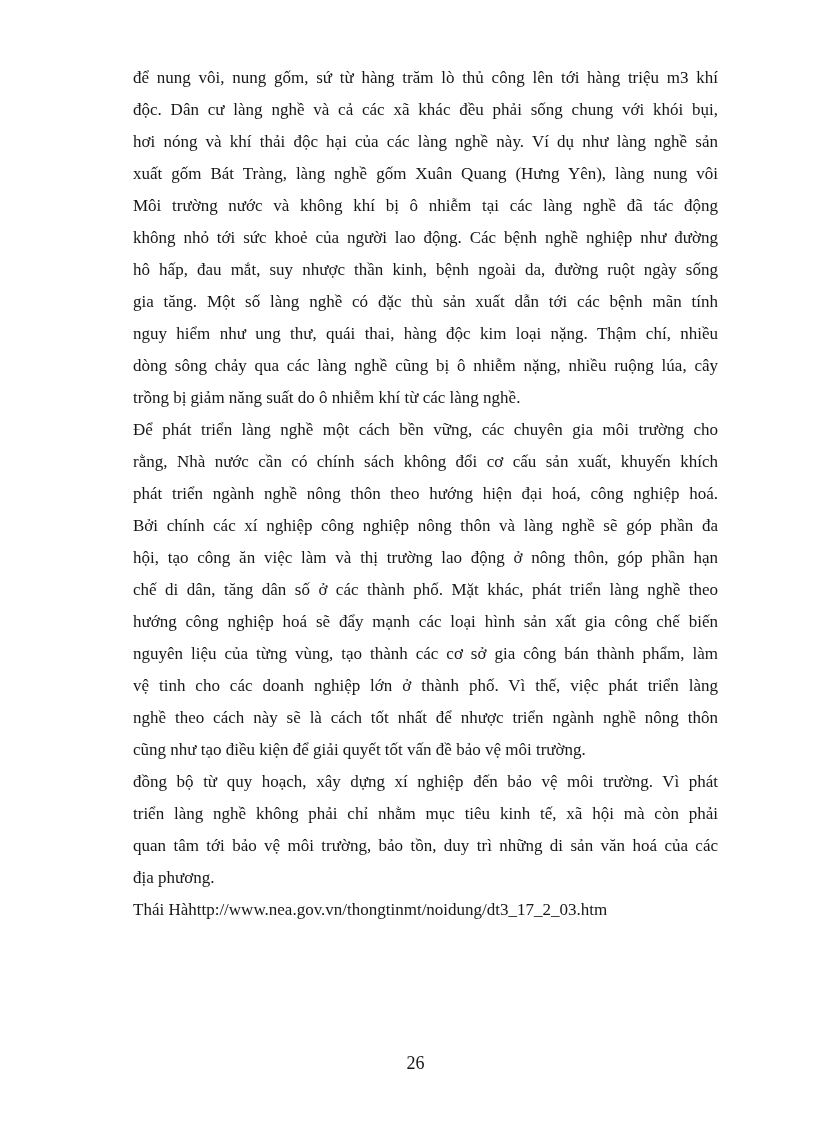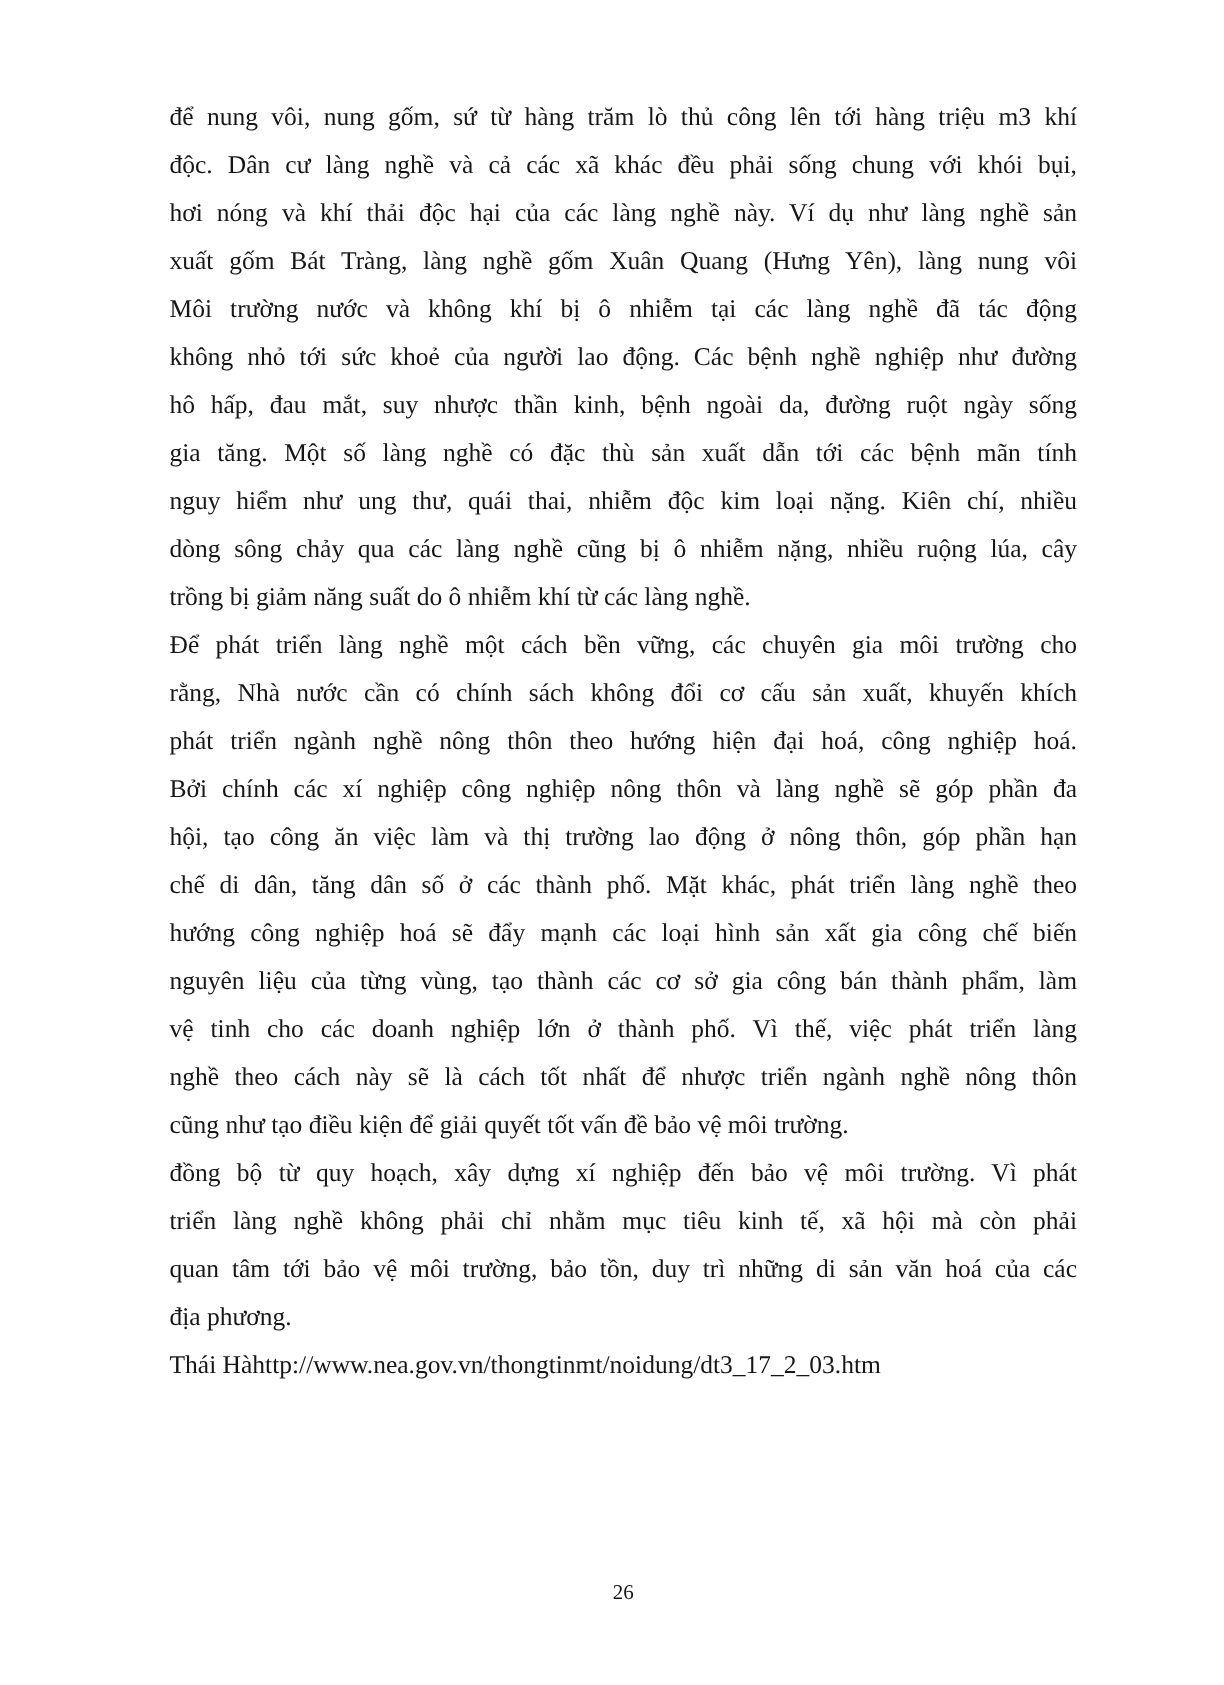--- a/index.html
+++ b/index.html
@@ -26,49 +26,50 @@
     top: 62px;
     width: 605px;
   }
   .line {
     font-size: 17px;
     line-height: 32px;
     text-align: justify;
     text-align-last: justify;
     white-space: normal;
     color: #161616;
+    margin-left: 20px;
   }
   .line.last {
     text-align-last: left;
   }
   .footer {
     position: absolute;
     left: 113px;
     top: 1052px;
     width: 605px;
     text-align: center;
-    font-size: 14px;
+    font-size: 18px;
     line-height: 22px;
     color: #161616;
   }
 </style>
 </head>
 <body>
 
 <div class="sheet">
   <div class="text-body">
       <div class="line">để nung vôi, nung gốm, sứ từ hàng trăm lò thủ công lên tới hàng triệu m3 khí</div>
       <div class="line">độc. Dân cư làng nghề và cả các xã khác đều phải sống chung với khói bụi,</div>
       <div class="line">hơi nóng và khí thải độc hại của các làng nghề này. Ví dụ như làng nghề sản</div>
       <div class="line">xuất gốm Bát Tràng, làng nghề gốm Xuân Quang (Hưng Yên), làng nung vôi</div>
       <div class="line">Môi trường nước và không khí bị ô nhiễm tại các làng nghề đã tác động</div>
       <div class="line">không nhỏ tới sức khoẻ của người lao động. Các bệnh nghề nghiệp như đường</div>
       <div class="line">hô hấp, đau mắt, suy nhược thần kinh, bệnh ngoài da, đường ruột ngày sống</div>
       <div class="line">gia tăng. Một số làng nghề có đặc thù sản xuất dẫn tới các bệnh mãn tính</div>
-      <div class="line">nguy hiểm như ung thư, quái thai, nhiễm độc kim loại nặng. Kiên chí, nhiều</div>
+      <div class="line">nguy hiểm như ung thư, quái thai, hàng độc kim loại nặng. Thậm chí, nhiều</div>
       <div class="line">dòng sông chảy qua các làng nghề cũng bị ô nhiễm nặng, nhiều ruộng lúa, cây</div>
       <div class="line last">trồng bị giảm năng suất do ô nhiễm khí từ các làng nghề.</div>
       <div class="line">Để phát triển làng nghề một cách bền vững, các chuyên gia môi trường cho</div>
       <div class="line">rằng, Nhà nước cần có chính sách không đổi cơ cấu sản xuất, khuyến khích</div>
       <div class="line">phát triển ngành nghề nông thôn theo hướng hiện đại hoá, công nghiệp hoá.</div>
       <div class="line">Bởi chính các xí nghiệp công nghiệp nông thôn và làng nghề sẽ góp phần đa</div>
       <div class="line">hội, tạo công ăn việc làm và thị trường lao động ở nông thôn, góp phần hạn</div>
       <div class="line">chế di dân, tăng dân số ở các thành phố. Mặt khác, phát triển làng nghề theo</div>
       <div class="line">hướng công nghiệp hoá sẽ đẩy mạnh các loại hình sản xất gia công chế biến</div>
       <div class="line">nguyên liệu của từng vùng, tạo thành các cơ sở gia công bán thành phẩm, làm</div>

